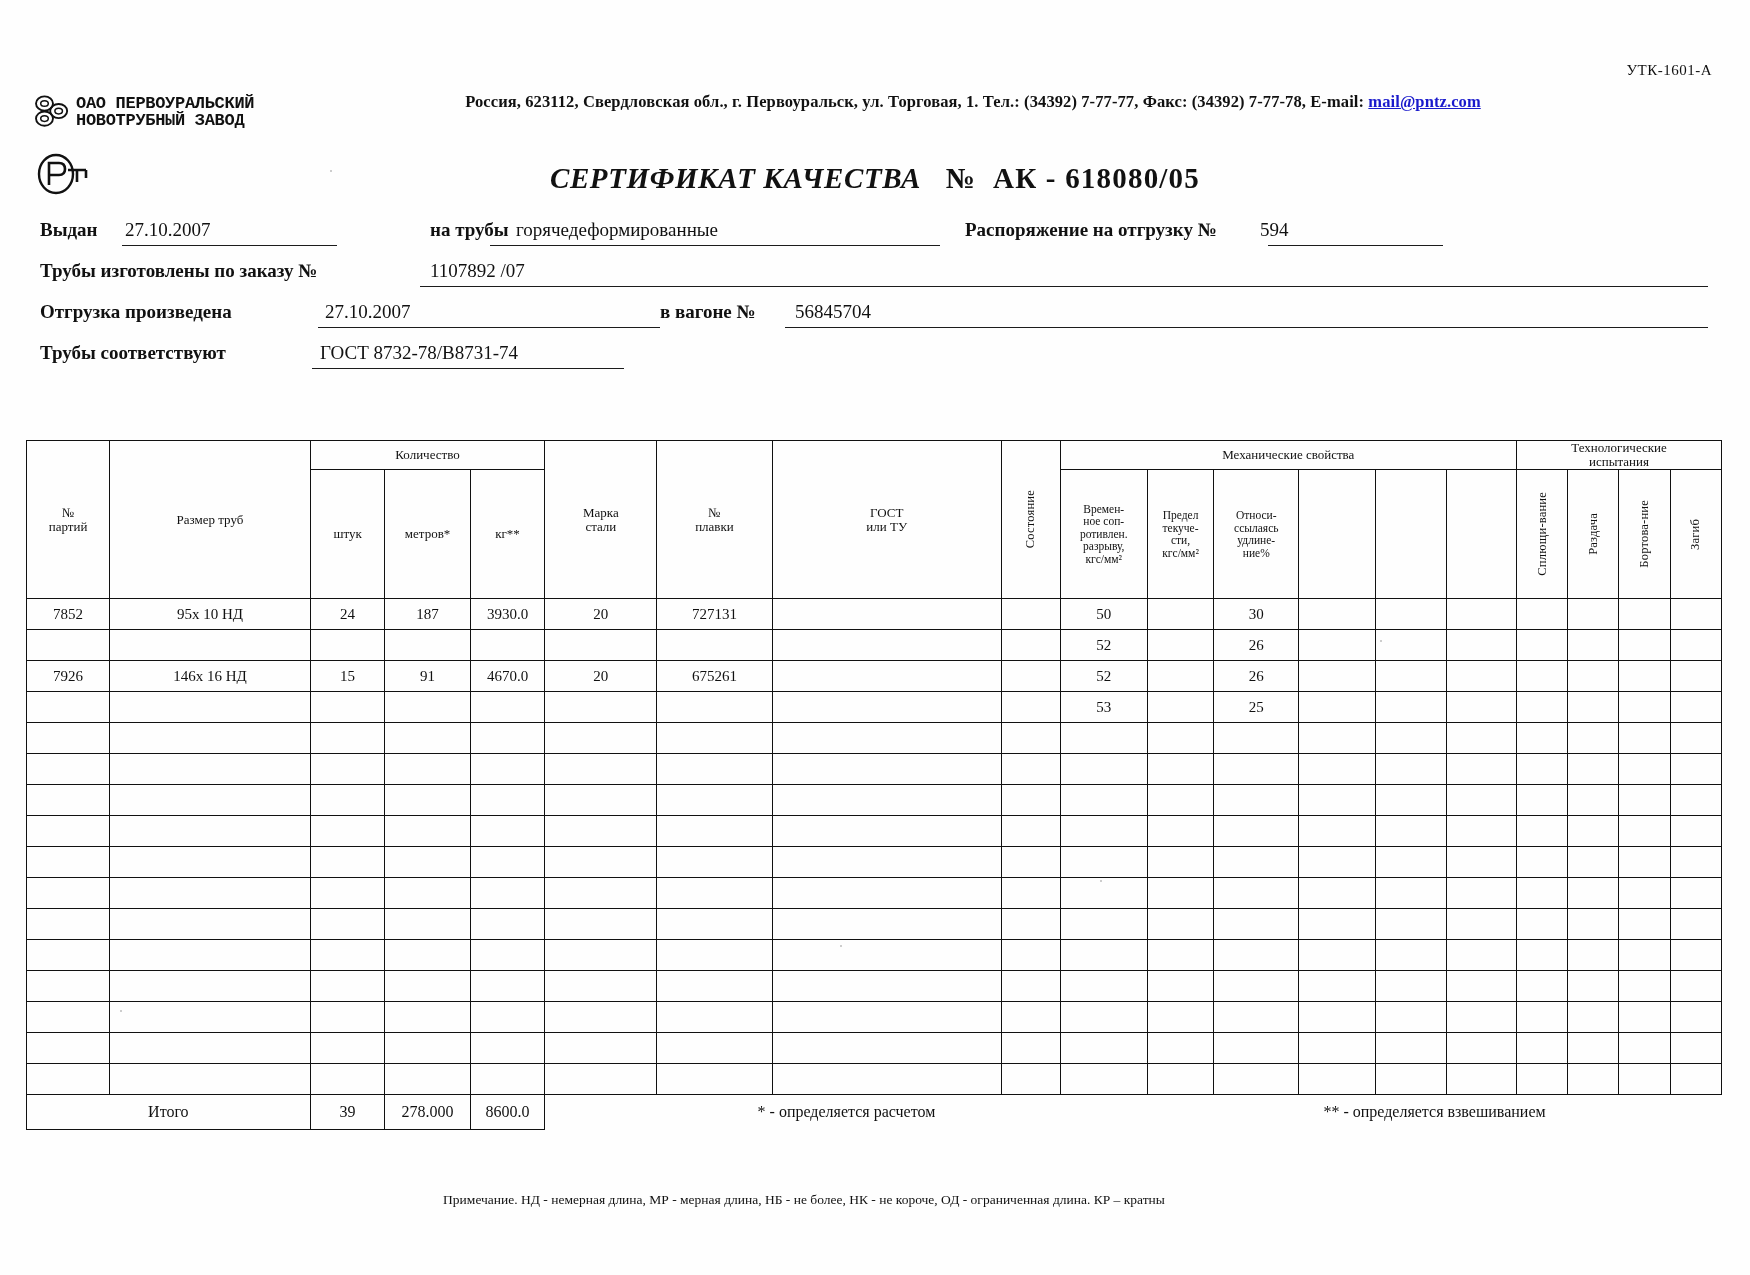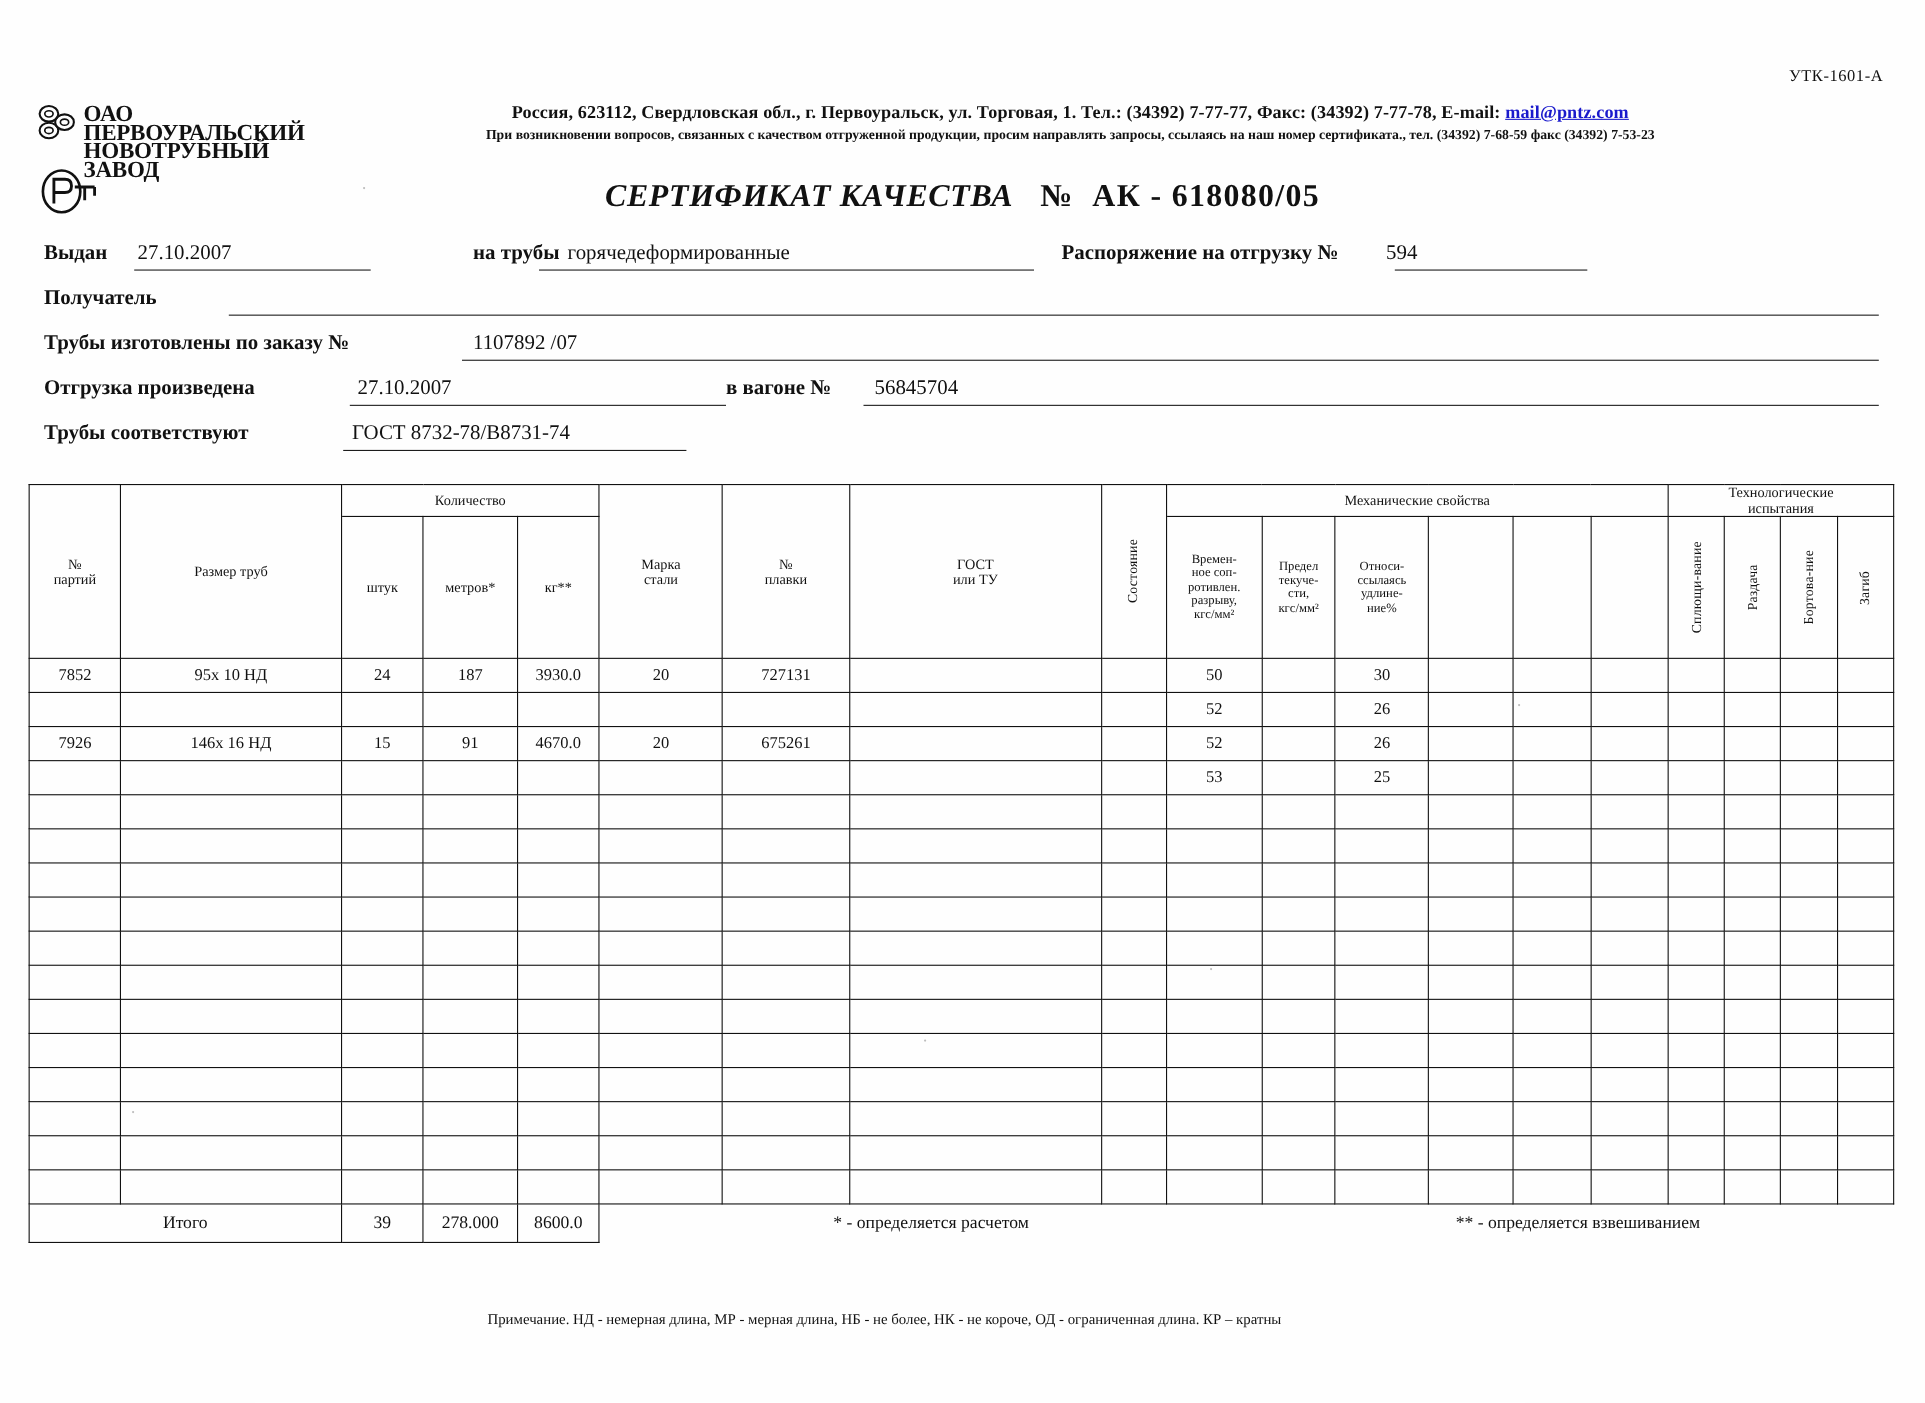--- a/index.html
+++ b/index.html
@@ -44,23 +44,23 @@
   .logo-row {
     display: flex;
     align-items: flex-start;
   }
   .logo-mark {
     width: 38px; height: 34px;
     margin-right: 4px;
     flex: none;
   }
   .logo-text {
-    font-family: Liberation Serif, serif;
+    font-family: Liberation Mono, monospace;
     font-weight: bold;
-    font-size: 21px;
+    font-size: 17px;
     line-height: 17px;
     letter-spacing: -0.3px;
   }
   .gost-mark {
     position: absolute;
     left: 36px;
     top: 148px;
     width: 54px; height: 52px;
   }
 
@@ -244,21 +244,20 @@
   <svg class="gost-mark" viewBox="0 0 54 52">
     <ellipse cx="20" cy="26" rx="17" ry="19" fill="none" stroke="#111" stroke-width="2.4"></ellipse>
     <path d="M13 37 L13 15 L23 15 Q29 15 29 21 Q29 27 23 27 L13 27" fill="none" stroke="#111" stroke-width="2.6"></path>
     <path d="M32 22 L50 22 M41 22 L41 34 M50 22 L50 30" fill="none" stroke="#111" stroke-width="2.6"></path>
   </svg>
 
   <div class="addr-block">
     <div class="addr-line1">
       <span>Россия, 623112, Свердловская обл., г. Первоуральск, ул. Торговая, 1. Тел.: (34392) 7-77-77, Факс: (34392) 7-77-78,  E-mail: </span><span class="mail">mail@pntz.com</span>
     </div>
-    <div class="addr-line2">При возникновении вопросов, связанных с качеством отгруженной продукции, просим направлять запросы, ссылаясь на наш номер сертификата., тел. (34392) 7-68-59 факс (34392) 7-53-23</div>
   </div>
 
   <div class="cert-title">
     <span>СЕРТИФИКАТ КАЧЕСТВА</span>
     <span class="num">&nbsp;&nbsp;<span>№</span>&nbsp;&nbsp;<span>АК - 618080/05</span></span>
   </div>
 
   <div class="form">
 
     <div class="frow">
@@ -268,25 +267,20 @@
 
       <span class="flabel" style="left:350px;margin-left:40px;">на трубы</span>
       <span class="fvalue" style="left:455px;margin-left:21px;">горячедеформированные</span>
       <span class="fline" style="left:450px;width:450px;"></span>
 
       <span class="flabel" style="left:925px;">Распоряжение на отгрузку №</span>
       <span class="fvalue" style="left:1220px;">594</span>
       <span class="fline" style="left:1228px;width:175px;"></span>
     </div>
 
-    <div class="frow">
-      <span class="flabel" style="left:0;">Получатель</span>
-      <span class="fvalue" style="left:175px;"></span>
-      <span class="fline" style="left:168px;width:1500px;"></span>
-    </div>
 
     <div class="frow">
       <span class="flabel" style="left:0;">Трубы изготовлены по заказу №</span>
       <span class="fvalue" style="left:390px;">1107892   /07</span>
       <span class="fline" style="left:380px;width:1288px;"></span>
     </div>
 
     <div class="frow">
       <span class="flabel" style="left:0;">Отгрузка произведена</span>
       <span class="fvalue" style="left:285px;">27.10.2007</span>

